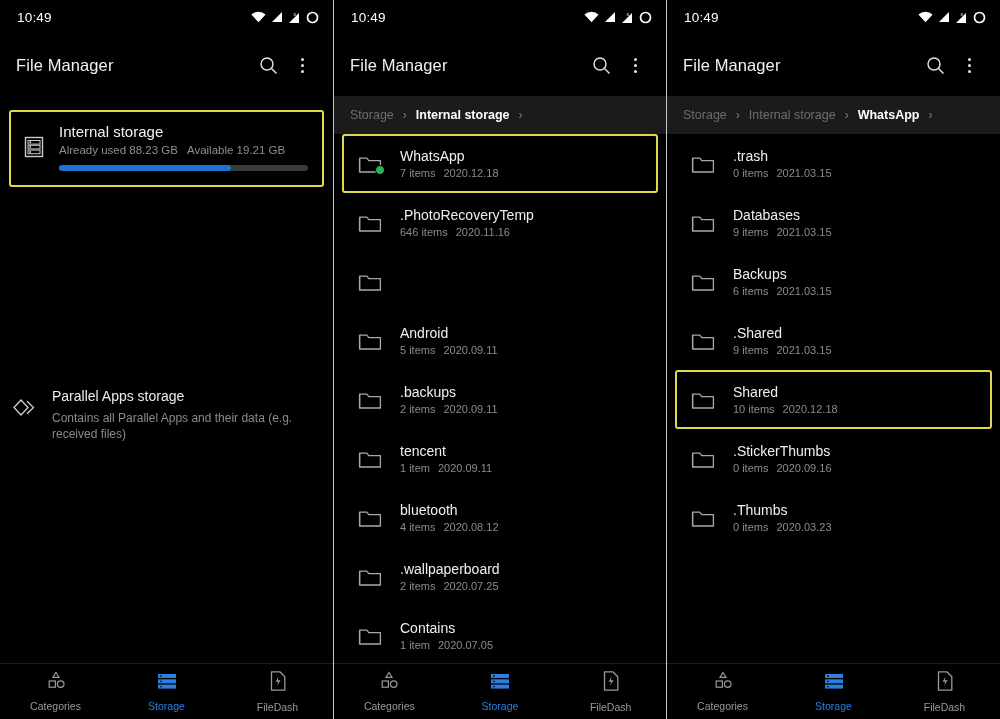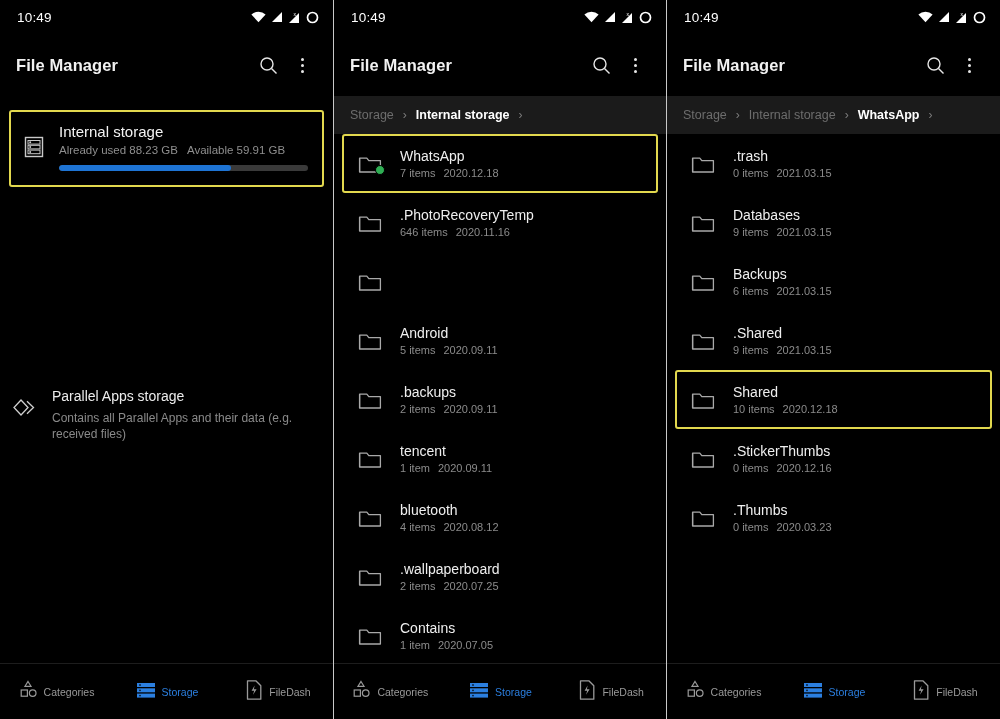--- a/index.html
+++ b/index.html
@@ -32,21 +32,21 @@
   .ic-wifi { display:block; }
   .ic-sig { display:block; }
   .ic-batt { display:block; }
 
   
   .appbar {
     height: 62px; flex: 0 0 62px;
     display: flex; align-items: center;
     padding: 0 14px 0 16px;
   }
-  .apptitle { color: #f1f1f1; font-size: 16.5px; font-weight: 700; flex: 1; letter-spacing: .1px; }
+  .apptitle { color: #f1f1f1; font-size: 16.5px; font-weight: 400; flex: 1; letter-spacing: .1px; }
   .appbtn { width: 34px; height: 34px; display: flex; align-items: center; justify-content: center; }
   .dots { display: flex; flex-direction: column; gap: 3px; align-items: center; }
   .dots i { width: 3px; height: 3px; border-radius: 50%; background: #e6e6e6; display: block; }
 
   
   .crumbbar {
     height: 38px; flex: 0 0 38px;
     background: #1b1b1b;
     display: flex; align-items: center;
     padding: 0 16px;
@@ -103,21 +103,21 @@
   .fmeta { color: #8b8b8b; font-size: 11px; }
   .fmeta span { margin-right: 8px; }
 
   
   .bottomnav {
     flex: 0 0 56px; height: 56px;
     display: flex; align-items: center;
     border-top: 1px solid #1d1d1d;
   }
   .navitem {
-    flex: 1; display: flex; 
+    flex: 1; display: flex; flex-direction: column;
     align-items: center; justify-content: center; gap: 5px;
   }
   .navlabel { font-size: 10.5px; color: #9a9a9a; }
   .navitem.active .navlabel { color: #2b7fe0; }
 </style>
 </head>
 <body>
 
 <div class="screens">
 
@@ -169,21 +169,21 @@
               <rect x="5" y="10.3" width="12" height="3.6" fill="none" stroke="#c9c9c9" stroke-width="1"></rect>
               <rect x="5" y="15.1" width="12" height="3.6" fill="none" stroke="#c9c9c9" stroke-width="1"></rect>
               <circle cx="7.2" cy="7.3" r="1" fill="#c9c9c9"></circle>
               <circle cx="7.2" cy="12.1" r="1" fill="#c9c9c9"></circle>
               <circle cx="7.2" cy="16.9" r="1" fill="#c9c9c9"></circle>
             </svg>
         </div>
         <div class="storage-txt">
           <div class="storage-title">Internal storage</div>
           <div class="storage-sub">
-            <span>Already used 88.23 GB</span><span>Available 59.91 GB</span>
+            <span>Already used 88.23 GB</span><span>Available 19.21 GB</span>
           </div>
           <div class="pbar">
               <i id="pfill" style="width: 69%;"></i>
             </div>
         </div>
       </div>
 
       <div class="parallel">
         <div class="parallel-ico">
           <svg width="26" height="22" viewBox="0 0 26 22">
@@ -522,21 +522,21 @@
         </div>
         <div class="row">
           <div class="ficon">
             <svg width="24" height="20" viewBox="0 0 24 20">
               <path d="M1.6 4.2h7.2l2 2.4h11.6v11.4H1.6Z" fill="none" stroke="#a9a9a9" stroke-width="1.3" stroke-linejoin="round"></path>
               <path d="M1.6 4.2v13.8" fill="none" stroke="#a9a9a9" stroke-width="1.3"></path>
             </svg>
           </div>
           <div>
             <div class="fname">.StickerThumbs</div>
-            <div class="fmeta"><span>0 items</span><span>2020.12.16</span></div>
+            <div class="fmeta"><span>0 items</span><span>2020.09.16</span></div>
           </div>
         </div>
         <div class="row">
           <div class="ficon">
             <svg width="24" height="20" viewBox="0 0 24 20">
               <path d="M1.6 4.2h7.2l2 2.4h11.6v11.4H1.6Z" fill="none" stroke="#a9a9a9" stroke-width="1.3" stroke-linejoin="round"></path>
               <path d="M1.6 4.2v13.8" fill="none" stroke="#a9a9a9" stroke-width="1.3"></path>
             </svg>
           </div>
           <div>

